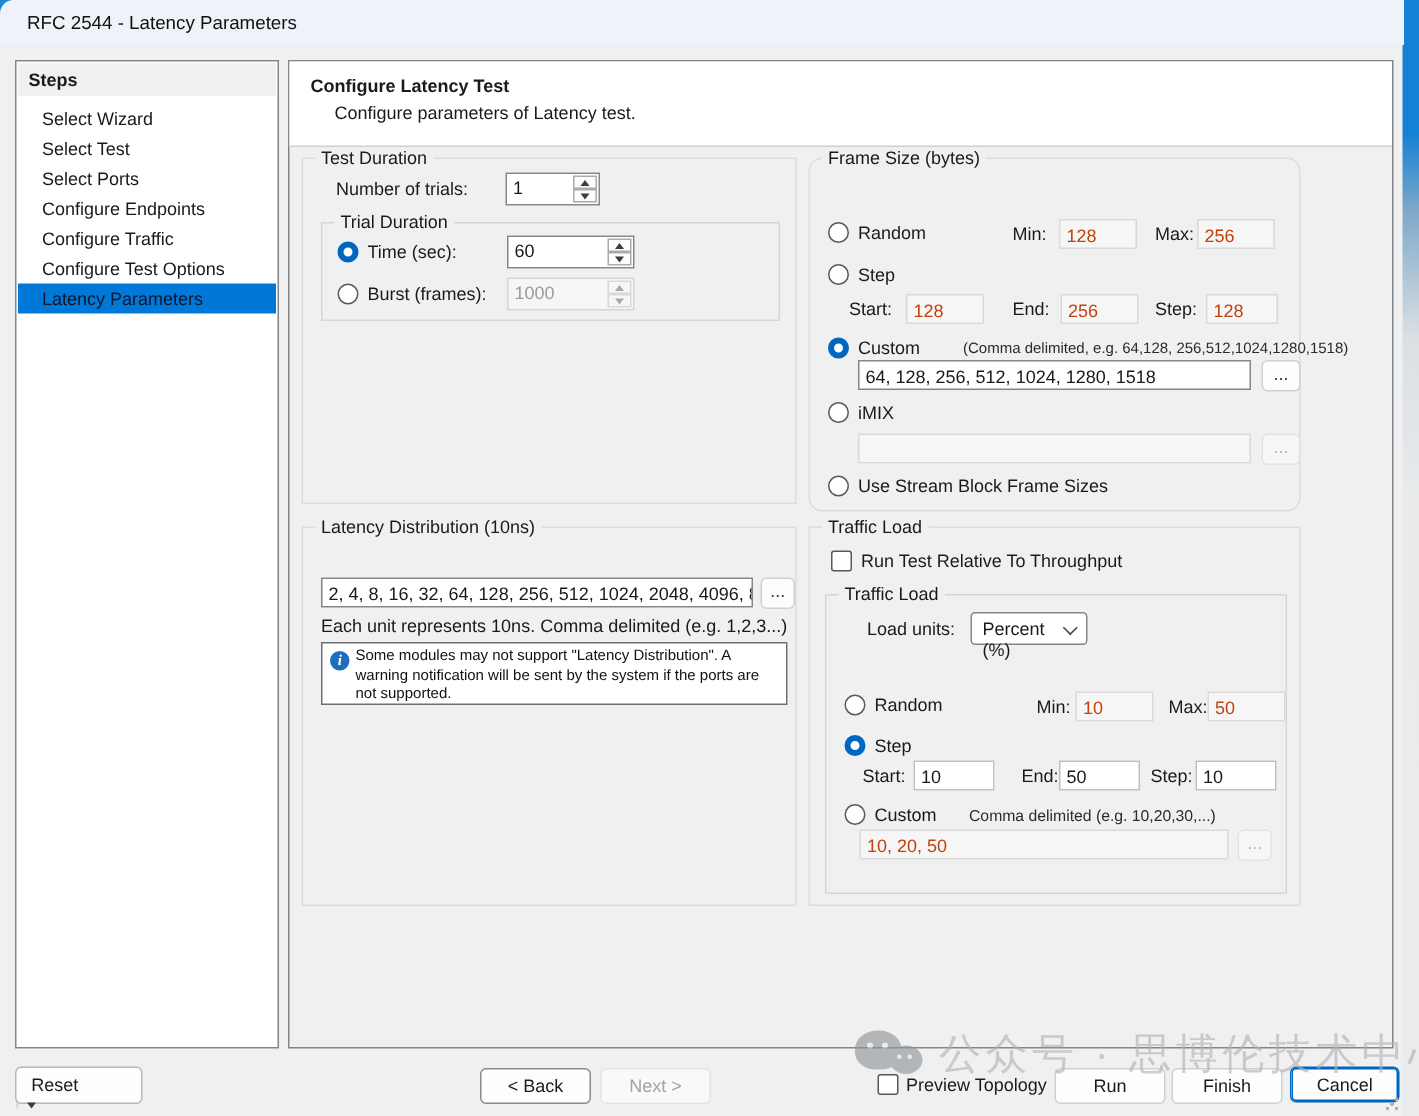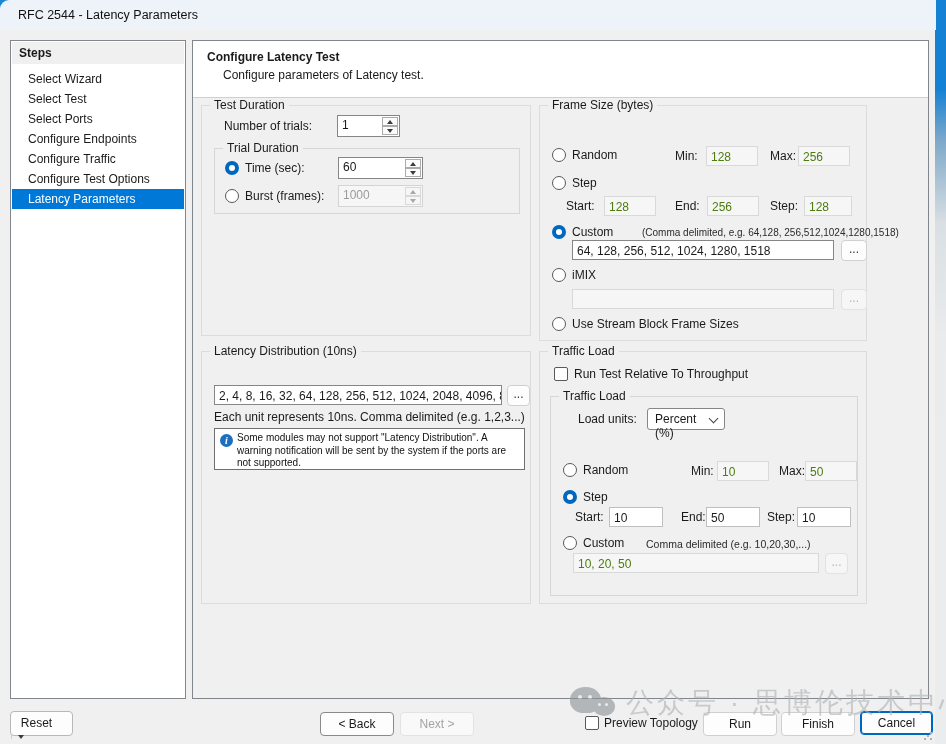--- a/index.html
+++ b/index.html
@@ -14,40 +14,40 @@
   .titlebar { position:absolute; top:0; left:0; width:936px; height:30px; background:#edf3f9;
     border-top-left-radius:9px; line-height:30px; }
   .titlebar .t { margin-left:18px; font-size:12.5px; color:#111;margin-top:45px; }
 
   
   .sidebar { position:absolute; left:10px; top:40px; width:176px; height:659px;
     background:#fff; border:1px solid #80868b; box-sizing:border-box; }
   .steps-header { margin:1px; height:22px; line-height:22px; background:#f0f0f0;
     font-weight:bold; padding-left:7px; }
   .step-item { height:20px; line-height:20px; padding-left:17px; cursor:default; }
-  .step-item.selected { background:#0078d7; color:#ffffff; margin:0 1px; padding-left:16px; }
+  .step-item.selected { background:#0078d7; color:#0f172a; margin:0 1px; padding-left:16px; }
 
   .main { position:absolute; left:192px; top:40px; width:737px; height:659px;
     background:#f0f0f0; border:1px solid #80868b; box-sizing:border-box; }
   .main-header { position:absolute; left:0; top:0; right:0; height:56px; background:#fff;
     border-bottom:1px solid #cfcfcf; }
   .main-header .h1 { position:absolute; left:14px; top:9px; font-weight:bold; }
   .main-header .h2 { position:absolute; left:30px; top:27px; }
 
   
   .groupbox { position:absolute; border:1px solid #dcdcdc; box-sizing:border-box; }
   .gb-label { position:absolute; top:-8px; left:8px; background:#f0f0f0; padding:0 4px; white-space:nowrap; }
 
   .lbl { position:absolute; white-space:nowrap;text-align:center; }
   .lbl.small { font-size:10px; color:#2b2b2b; }
 
   
   .field { position:absolute; height:20px; line-height:18px; box-sizing:border-box;
     background:#fff; border:1px solid #868686; padding:1px 4px; white-space:nowrap; overflow:hidden; }
-  .field.disabled { background:#f6f6f6; border-color:#d9d9d9; color:#4d7c0f; }
+  .field.disabled { background:#f6f6f6; border-color:#d9d9d9; color:#c2410c; }
   .field.soft { border-color:#bfbfbf; }
 
   .spinner { position:absolute; height:22px; box-sizing:border-box; background:#fff;
     border:1px solid #868686; display:flex; }
   .spinner .val { flex:1; padding:2px 4px; overflow:hidden; }
   .spinner .updown { width:17px; display:flex; flex-direction:column; }
   .spinner .sbtn { flex:1; margin:1px 1px 0 0; border:1px solid #ababab; background:#fcfcfc;
     display:flex; align-items:center; justify-content:center; }
   .spinner .sbtn:last-child { margin-top:0; margin-bottom:1px; }
   .tri-up { width:0; height:0; border-left:3px solid transparent; border-right:3px solid transparent; border-bottom:4px solid #3c3c3c; }
@@ -179,21 +179,21 @@
               <span class="tri-up"></span>
             </span>
           <span class="sbtn">
               <span class="tri-down"></span>
             </span>
         </span>
       </div>
     </div>
   </div>
 
-  <div class="groupbox" style="left:346px; top:64px; width:328px; height:236px;">
+  <div class="groupbox" style="left:346px; top:64px; width:328px; height:236px;border-radius:9px;">
     <span class="gb-label">Frame Size (bytes)</span>
 
     <span class="radio" style="left:12px; top:42px;"></span>
     <span class="lbl" style="left:32px; top:42px;">Random</span>
     <span class="lbl" style="left:135px; top:43px;">Min:</span>
     <span class="field disabled" style="left:166px; top:40px; width:52px;">128</span>
     <span class="lbl" style="left:230px; top:43px;">Max:</span>
     <span class="field disabled" style="left:258px; top:40px; width:52px;">256</span>
 
     <span class="radio" style="left:12px; top:70px;"></span>
@@ -264,21 +264,21 @@
 
       <span class="radio" style="left:12px; top:139px;"></span>
       <span class="lbl" style="left:32px; top:139px;">Custom</span>
       <span class="lbl small" style="left:95px; top:141px; font-size:10.5px;">Comma delimited (e.g. 10,20,30,...)</span>
       <span class="field disabled" style="left:22px; top:156px; width:246px;">10, 20, 50</span>
       <span class="ebtn disabled" style="left:274px; top:156px; width:23px; padding-top:1px;">...</span>
     </div>
   </div>
 </div>
 
-<div class="split-btn" style="left:10px; top:711px; width:63px;flex-direction:column;">
+<div class="split-btn" style="left:10px; top:711px; width:85px;flex-direction:column;">
   <span class="main-part">Reset</span>
   <span class="arrow-part">
       <span class="tri-dn-sm"></span>
     </span>
 </div>
 
 <div class="btn outlined" style="left:320px; top:712px; width:74px;">&lt; Back</div>
 <div class="btn disabled" style="left:400px; top:712px; width:74px;">Next &gt;</div>
 
 <span class="checkbox" style="left:585px; top:716px;"></span>

